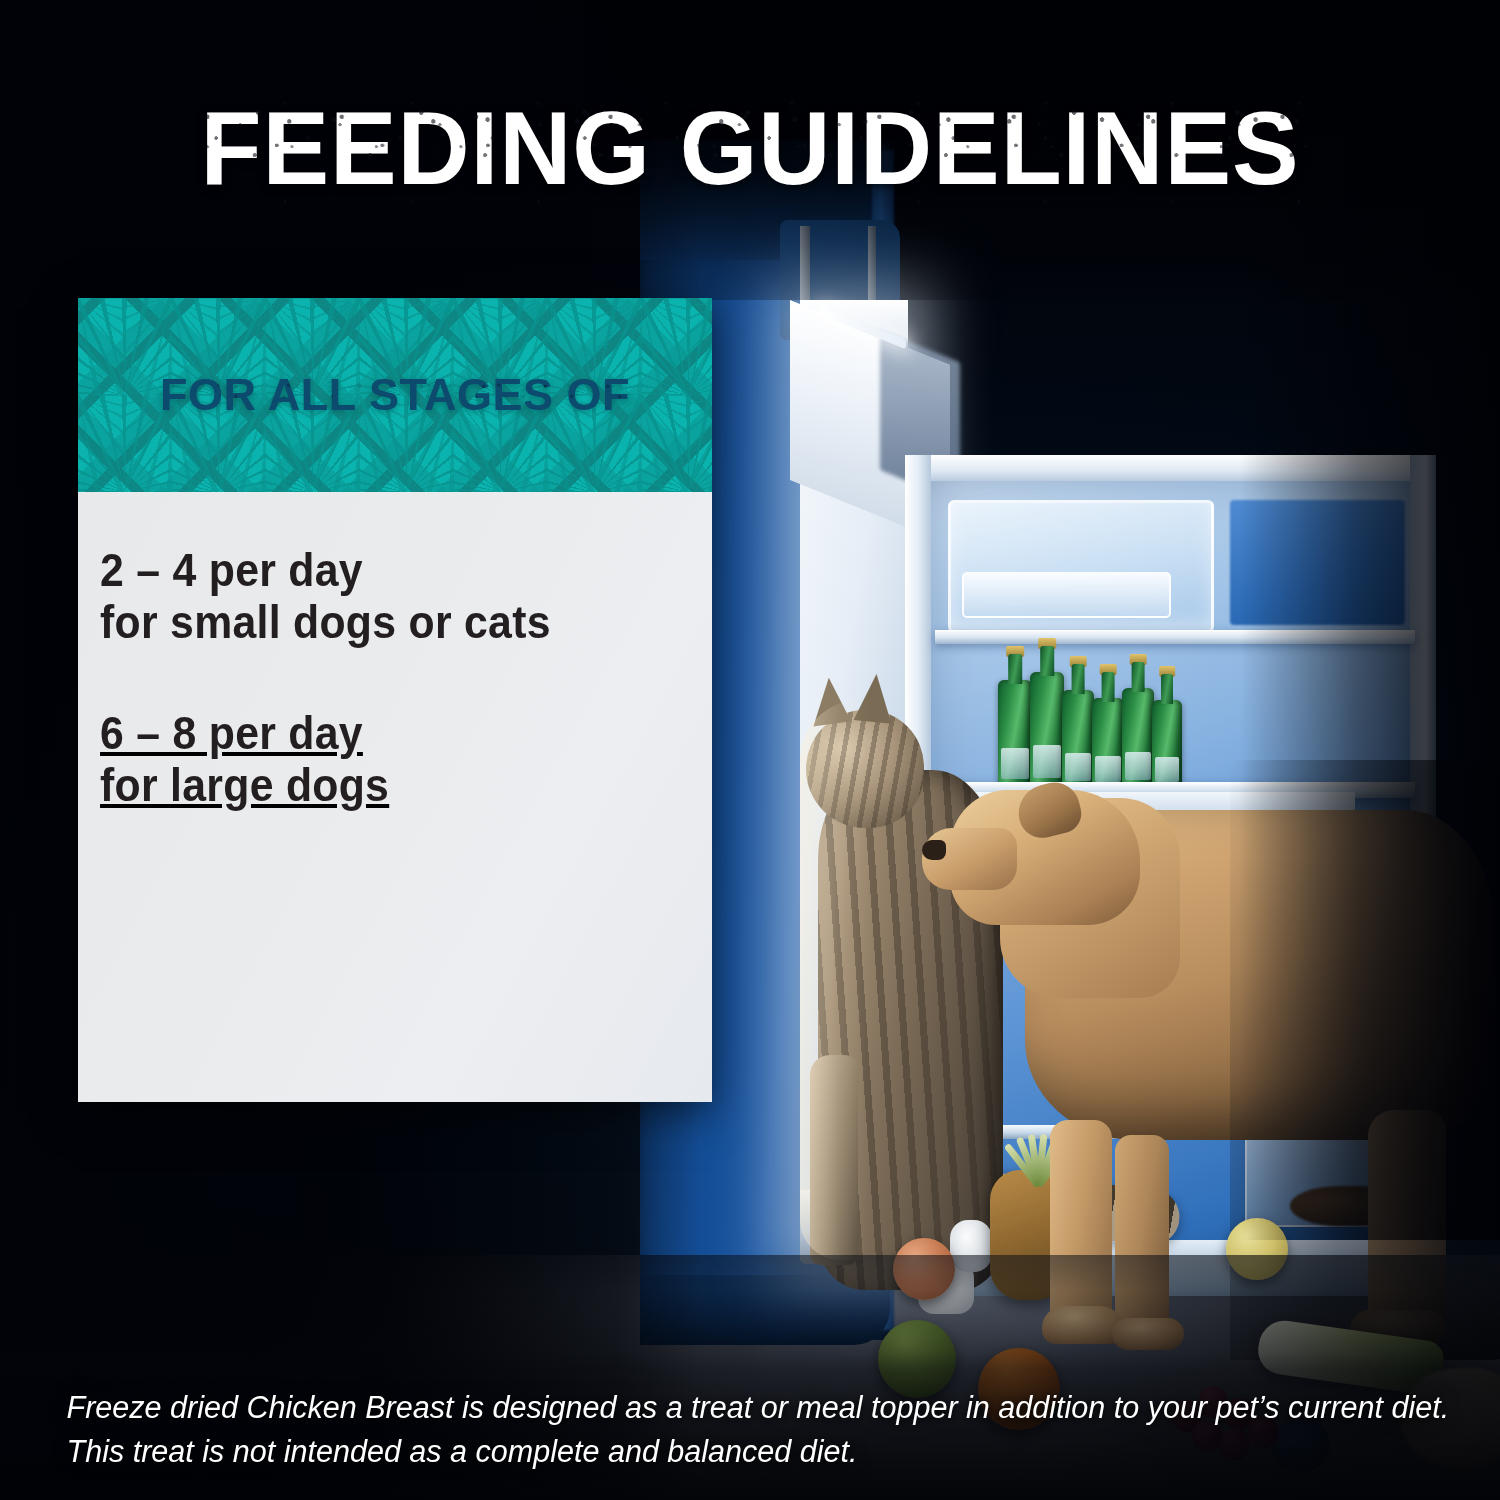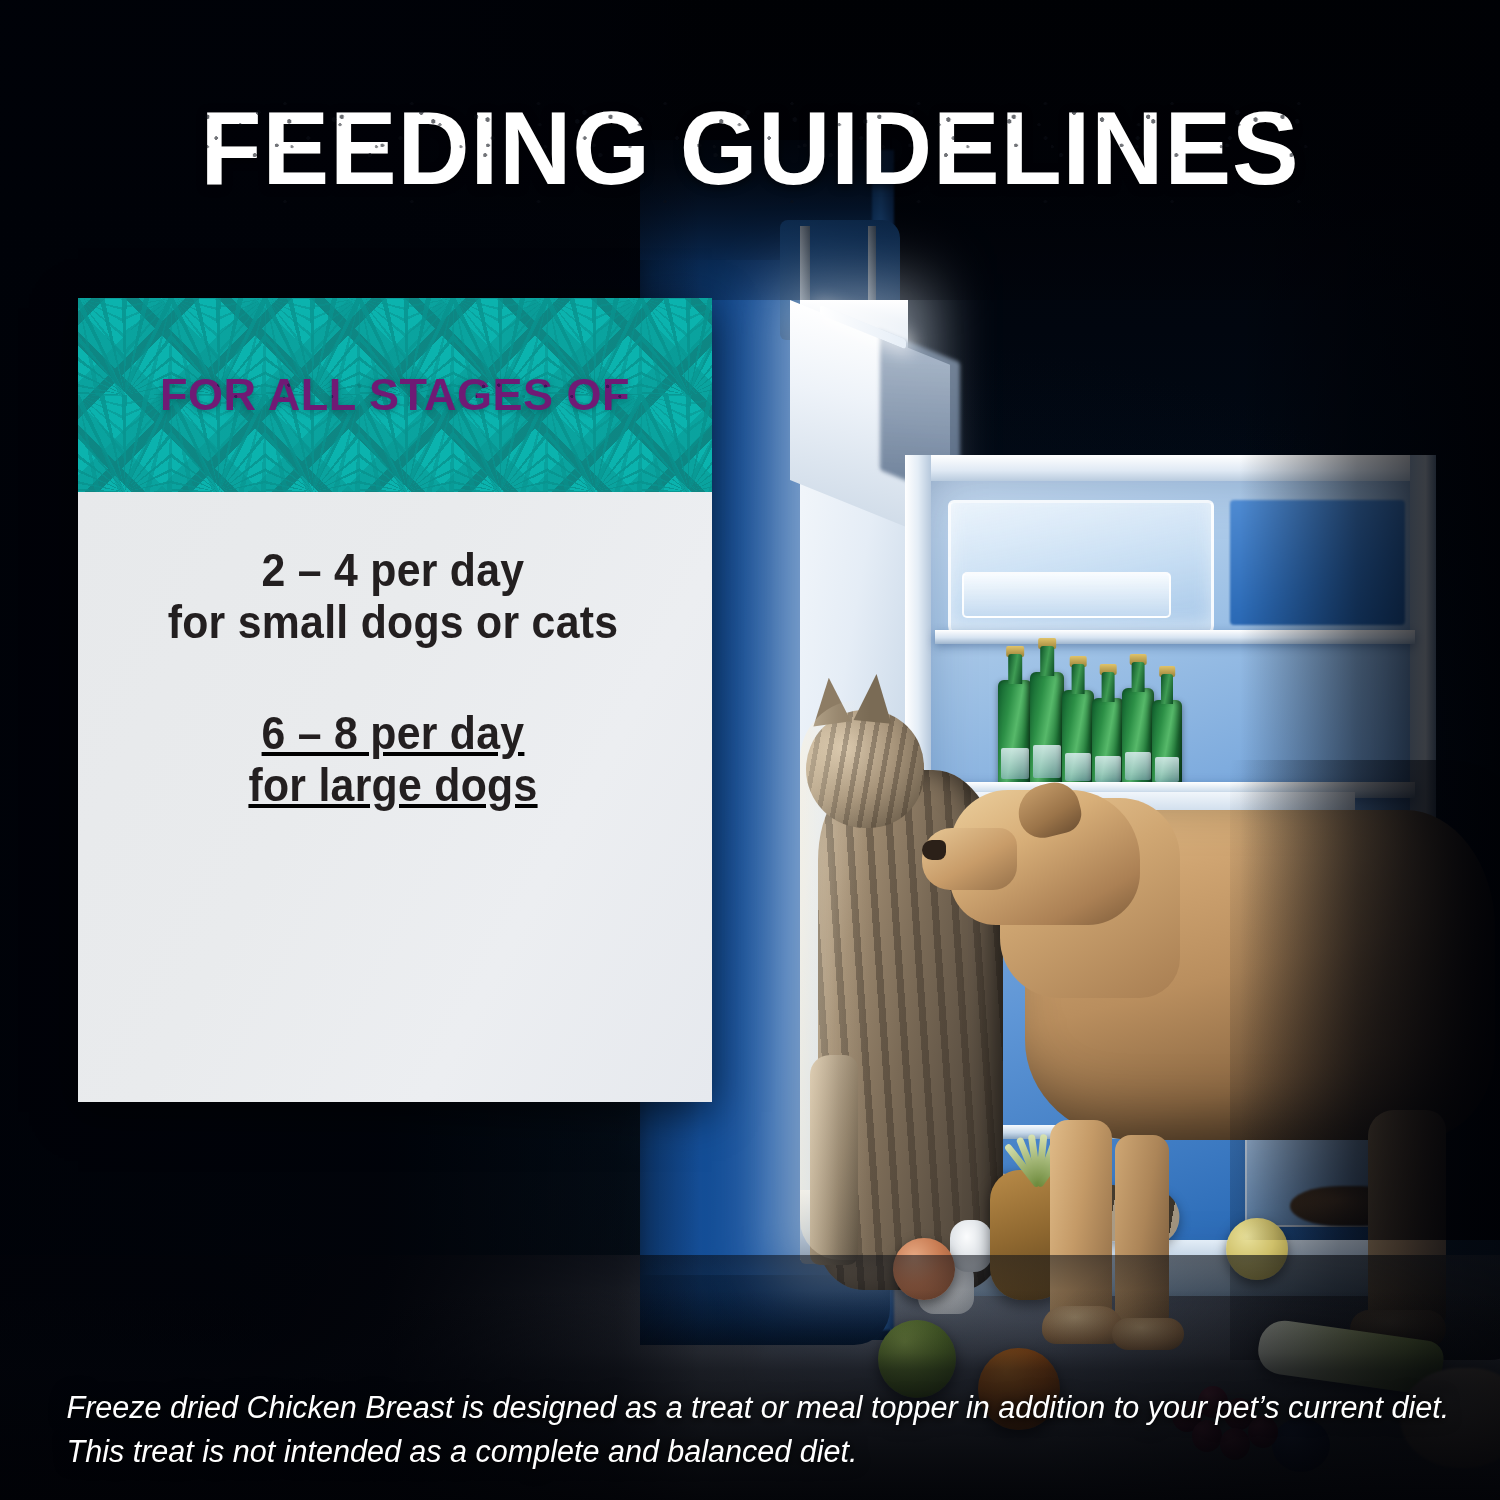--- a/index.html
+++ b/index.html
@@ -524,21 +524,21 @@
     background-image:
       repeating-conic-gradient(from -80deg at 50% 100%, rgba(9,146,142,0.85) 0deg 3deg, rgba(0,0,0,0) 3deg 13deg),
       repeating-conic-gradient(from -80deg at 50% 0%,   rgba(9,146,142,0.55) 0deg 3deg, rgba(0,0,0,0) 3deg 13deg);
     background-size: 94px 97px, 94px 97px;
     background-position: 0 0, 47px 0;
     opacity: 0.95;
   }
   .card-header-text {
     position: relative; z-index: 3;
     text-align: center;
-    color: #701a75;
+    color: #0c4a6e;
     font-weight: 700;
     font-size: 45px;
     line-height: 1.13;
     letter-spacing: 0.5px;
     text-shadow: 0 2px 6px rgba(0,70,68,0.45);
   }
   .card-header-text .g2 {
     position: absolute; inset: 0; pointer-events: none;
     background-image:
       radial-gradient(circle at 22% 34%, rgba(10,120,118,0.8) 0 1.6px, rgba(0,0,0,0) 2px),
@@ -548,21 +548,21 @@
     mix-blend-mode: multiply;
     opacity: 0.6;
   }
   .card-header-text-wrap { position: relative; display: inline-block; }
 
   .card-body {
     height: 610px;
     background: linear-gradient(118deg, #e7e9eb 0%, #e9ebed 40%, #eceef1 70%, #e6e9ee 100%);
     padding: 52px 4px 0 0;
     box-sizing: border-box;
-    text-align: center;
+    text-align: left;
   }
   .feed-group { margin-bottom: 58px; }
   .feed-group:last-child { margin-bottom: 0; text-decoration: underline; }
   .feed-amount {
     font-weight: 700;
     font-size: 46px;
     line-height: 1.14;
     color: #231f20;
     transform: scaleX(0.93);
     letter-spacing: 0.3px;

